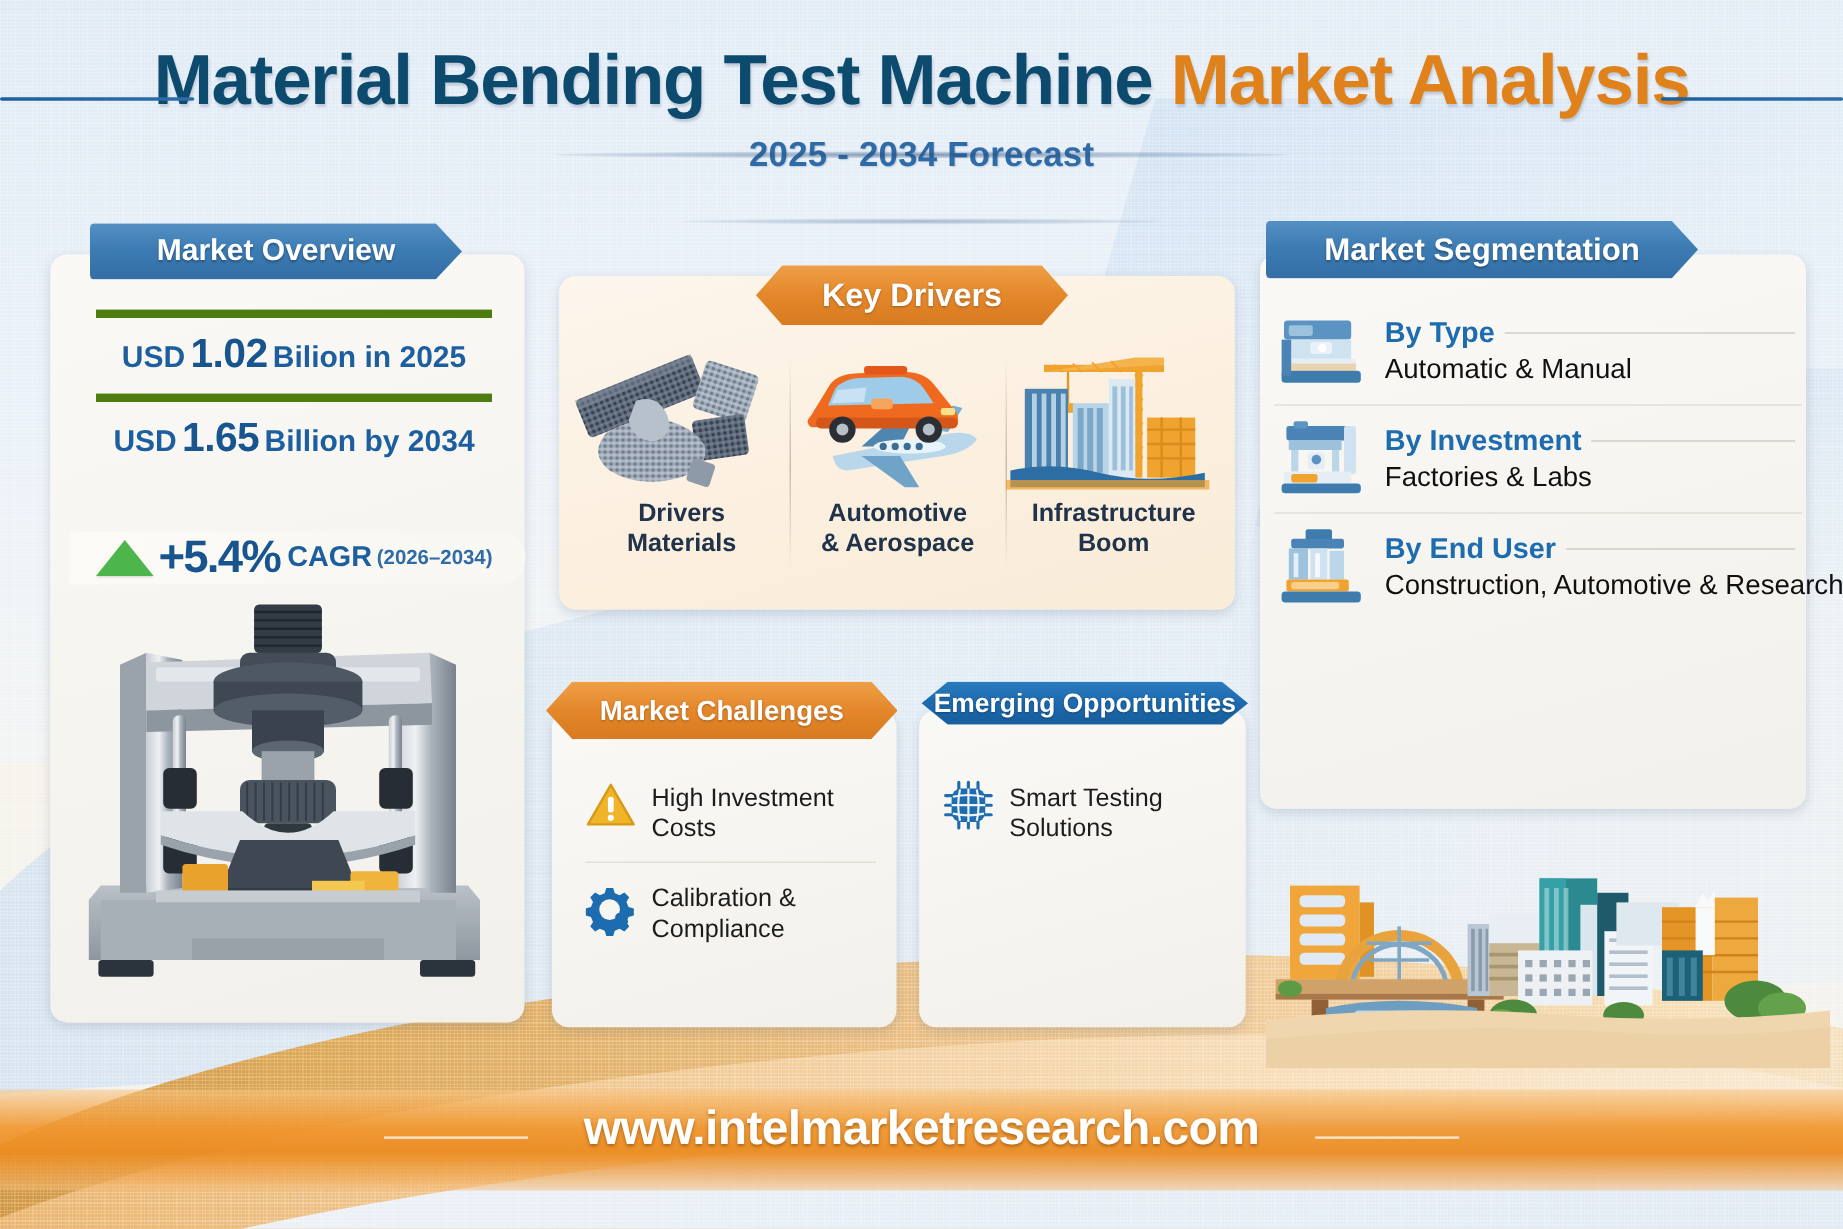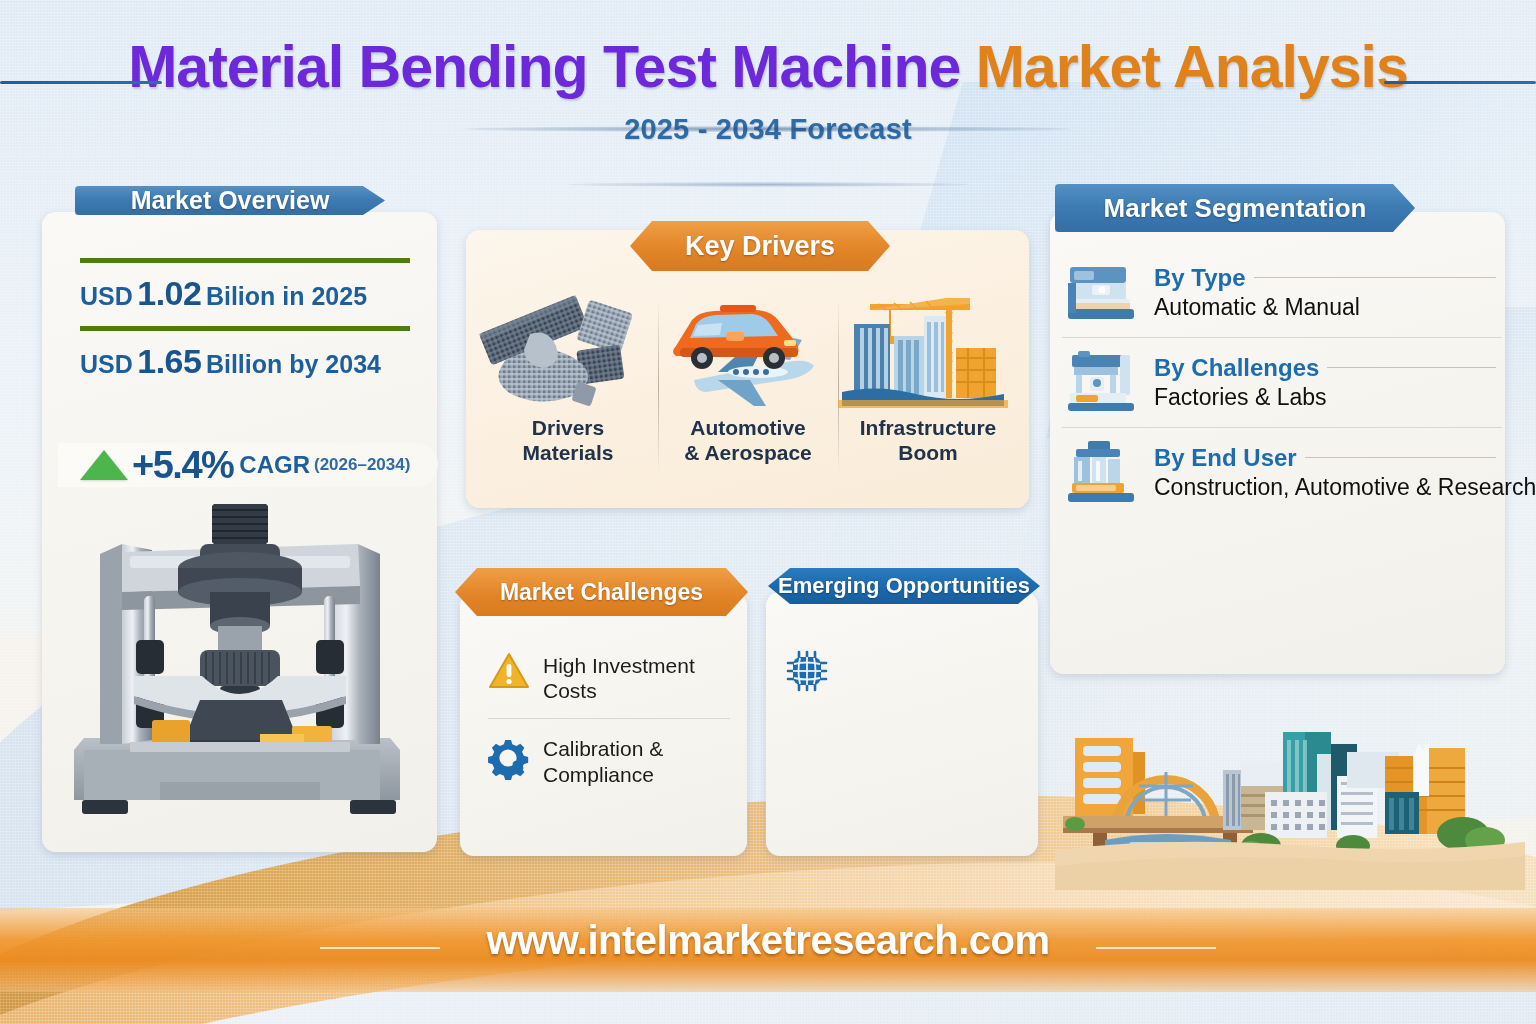--- a/index.html
+++ b/index.html
@@ -69,21 +69,21 @@
   .title{
     text-align:center;
     font-size:59px;
     font-weight:bold;
     letter-spacing:-1px;
     line-height:1;
     margin-top:38px;
     text-shadow:1px 2px 2px rgba(80,100,130,.25);
     white-space:nowrap;
   }
-  .t-blue{ color:#6d28d9; }
+  .t-blue{ color:#0c4a6e; }
   .t-orange{ color:#e0821c; }
   .title-rule-l,.title-rule-r{
     position:absolute; top:81px; height:3px;
     background:linear-gradient(90deg,#1d5f9e,#2f6fa8);
     border-radius:2px;
   }
   .title-rule-l{ left:0; width:162px; }
   .title-rule-r{ right:0; width:152px; }
   .sub-rule{
     position:absolute; left:50%; transform:translateX(-50%);
@@ -122,25 +122,25 @@
     box-shadow:0 3px 6px rgba(60,80,110,.3);
   }
   .rib-blue{ background:linear-gradient(180deg,#5590c4 0%,#3d7cb3 45%,#336ea5 100%); }
   .rib-blue-dark{ background:linear-gradient(180deg,#2a7cbe 0%,#1d6aae 48%,#175e9c 100%); }
   .rib-orange{ background:linear-gradient(180deg,#ef9f47 0%,#e4882b 48%,#d87a1f 100%); }
   .clip-right{ clip-path:polygon(0 0,calc(100% - 22px) 0,100% 50%,calc(100% - 22px) 100%,0 100%); }
   .clip-both{ clip-path:polygon(22px 0,calc(100% - 22px) 0,100% 50%,calc(100% - 22px) 100%,22px 100%,0 50%); }
 
   
   #mo-card{ left:42px; top:212px; width:395px; height:640px; }
-  #mo-ribbon{ left:75px; top:186px; width:310px; height:29px; font-size:25px; border-radius:4px; }
+  #mo-ribbon{ left:75px; top:186px; width:310px; height:47px; font-size:25px; border-radius:4px; }
   .mo-rows{ position:absolute; left:80px; top:258px; width:330px; }
   .mo-row{
-    padding:11px 0 13px 0; white-space:nowrap;
-    border-top:5px solid #4d7c0f;
+    padding:11px 0 13px 0; text-align:center; white-space:nowrap;
+    border-top:7px solid #4d7c0f;
   }
   .mo-row .lbl{ font-size:25px; font-weight:bold; color:#1d5f9e; }
   .mo-row .big{ font-size:34px; font-weight:bold; color:#18558f; letter-spacing:-.5px; }
   .mo-cagr-wrap{
     position:absolute; left:58px; top:443px; width:380px; height:44px;
     display:flex; align-items:center; gap:4px;
     background:linear-gradient(90deg,rgba(252,251,247,.95) 0%,rgba(250,248,243,.95) 70%,rgba(250,248,243,.9) 100%);
     border-radius:0 22px 22px 0;
     padding-left:22px;
     text-align:right;
@@ -551,20 +551,21 @@
         <g stroke="#eef3f8" stroke-width="1.8" fill="none">
           <path d="M21 7 v28"></path>
             <path d="M7 21 h28"></path>
           <path d="M14 8 q-3 13 0 26"></path>
             <path d="M28 8 q3 13 0 26"></path>
           <path d="M8 14 q13-3 26 0"></path>
             <path d="M8 28 q13 3 26 0"></path>
         </g>
       </svg>
     </div>
+    <div class="btxt">Smart Testing Solutions</div>
   </div>
 </div>
 
 <div id="ms-card" class="card card-white"></div>
 <div id="ms-ribbon" class="ribbon rib-blue clip-right">Market Segmentation</div>
 
 <div class="seg-rows">
 
   <div class="seg-row">
     <div class="seg-ic">
@@ -600,21 +601,21 @@
         <rect x="48" y="28" width="6" height="18" fill="#bcd6e9"></rect>
         <rect x="28" y="30" width="14" height="14" rx="2" fill="#e6eef5"></rect>
         <circle cx="35" cy="36" r="4" fill="#5b93c2"></circle>
         <rect x="8" y="46" width="56" height="10" fill="#e6eef5"></rect>
         <rect x="14" y="48" width="22" height="7" rx="2" fill="#f0a32e"></rect>
         <rect x="6" y="56" width="66" height="8" rx="3" fill="#3f7cae"></rect>
       </svg>
     </div>
     <div class="seg-body">
       <div class="seg-head">
-        <span class="seg-title">By Challenges</span>
+        <span class="seg-title">By Investment</span>
         <span class="seg-line"></span>
       </div>
       <div class="seg-val">Factories &amp; Labs</div>
     </div>
   </div>
 
   <div class="seg-row">
     <div class="seg-ic">
       <svg viewBox="0 0 78 70" width="78" height="70">
         <rect x="26" y="4" width="22" height="10" rx="2" fill="#3f7cae"></rect>

